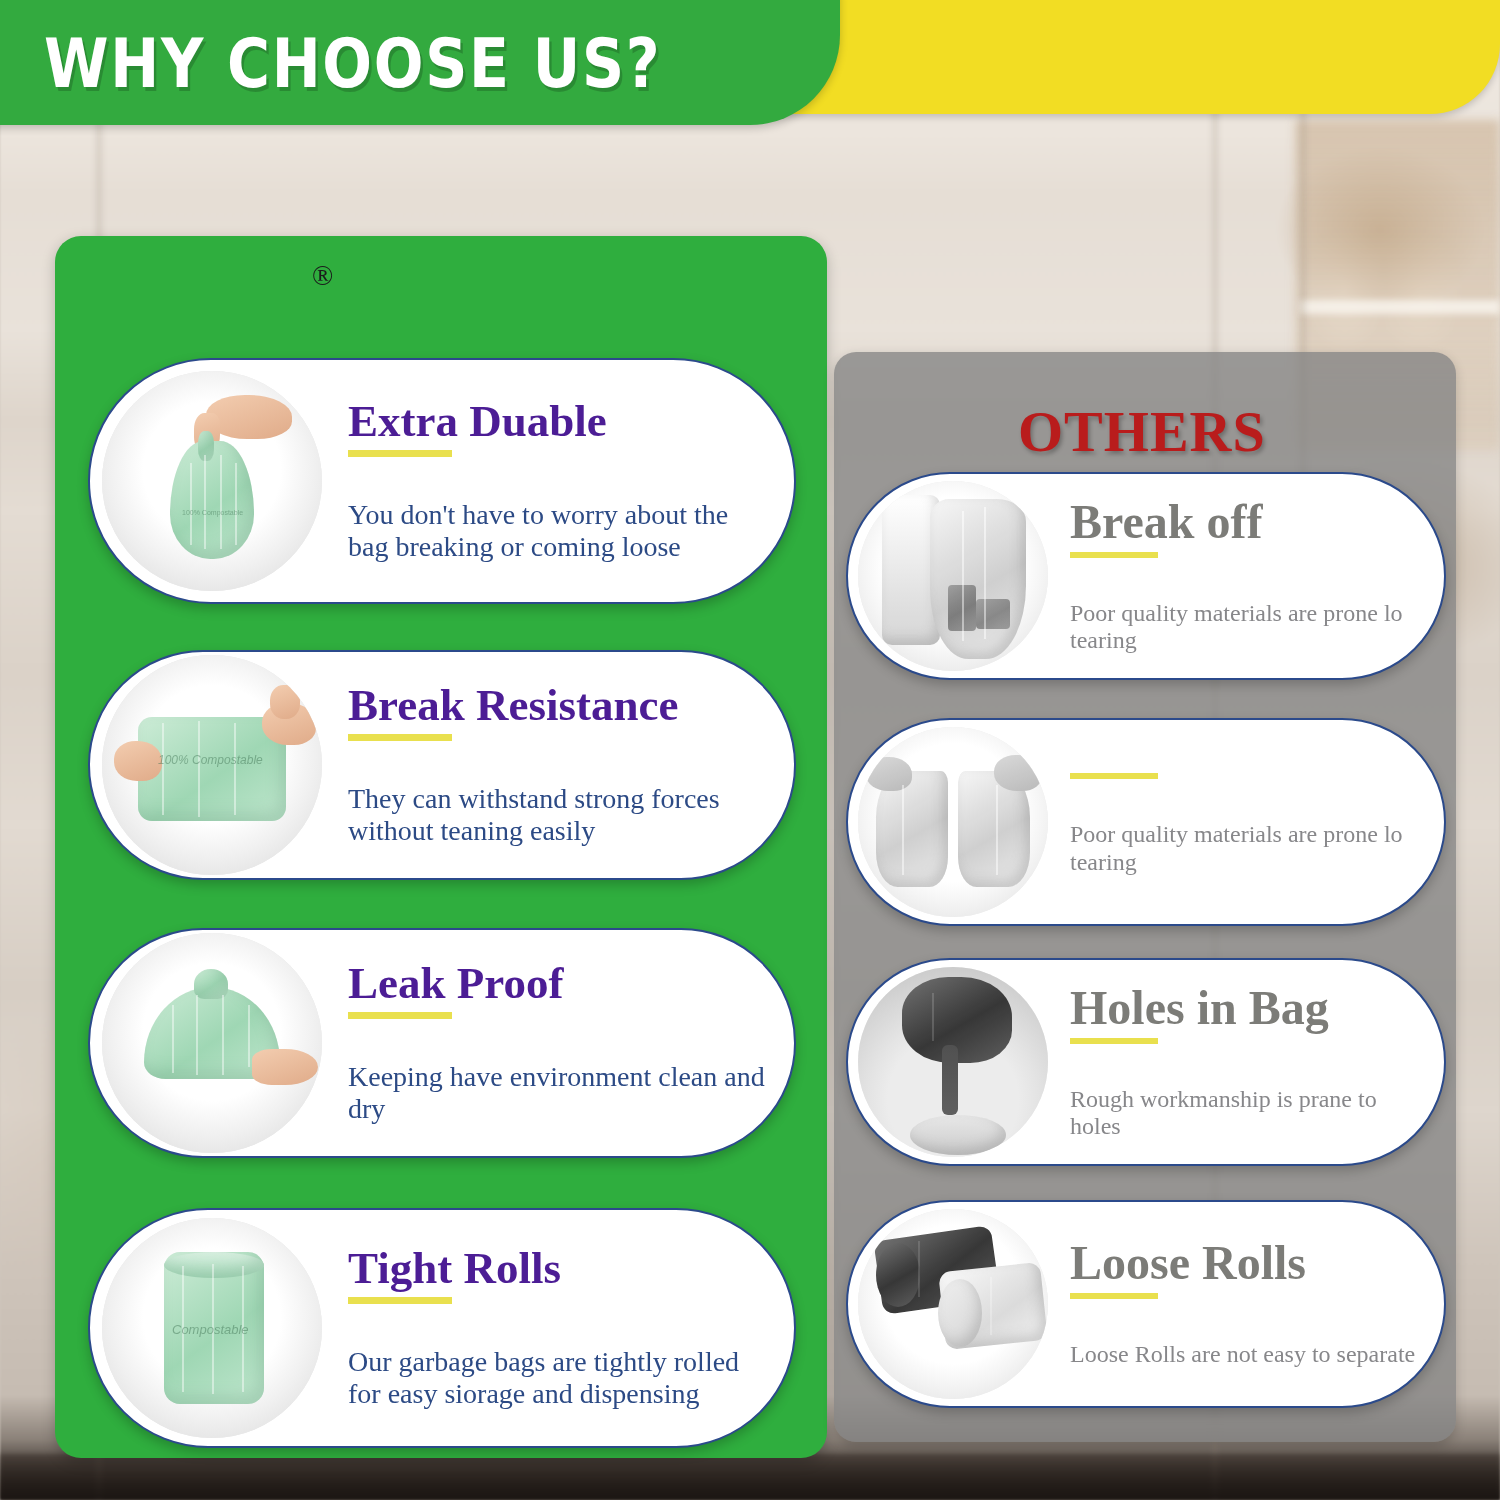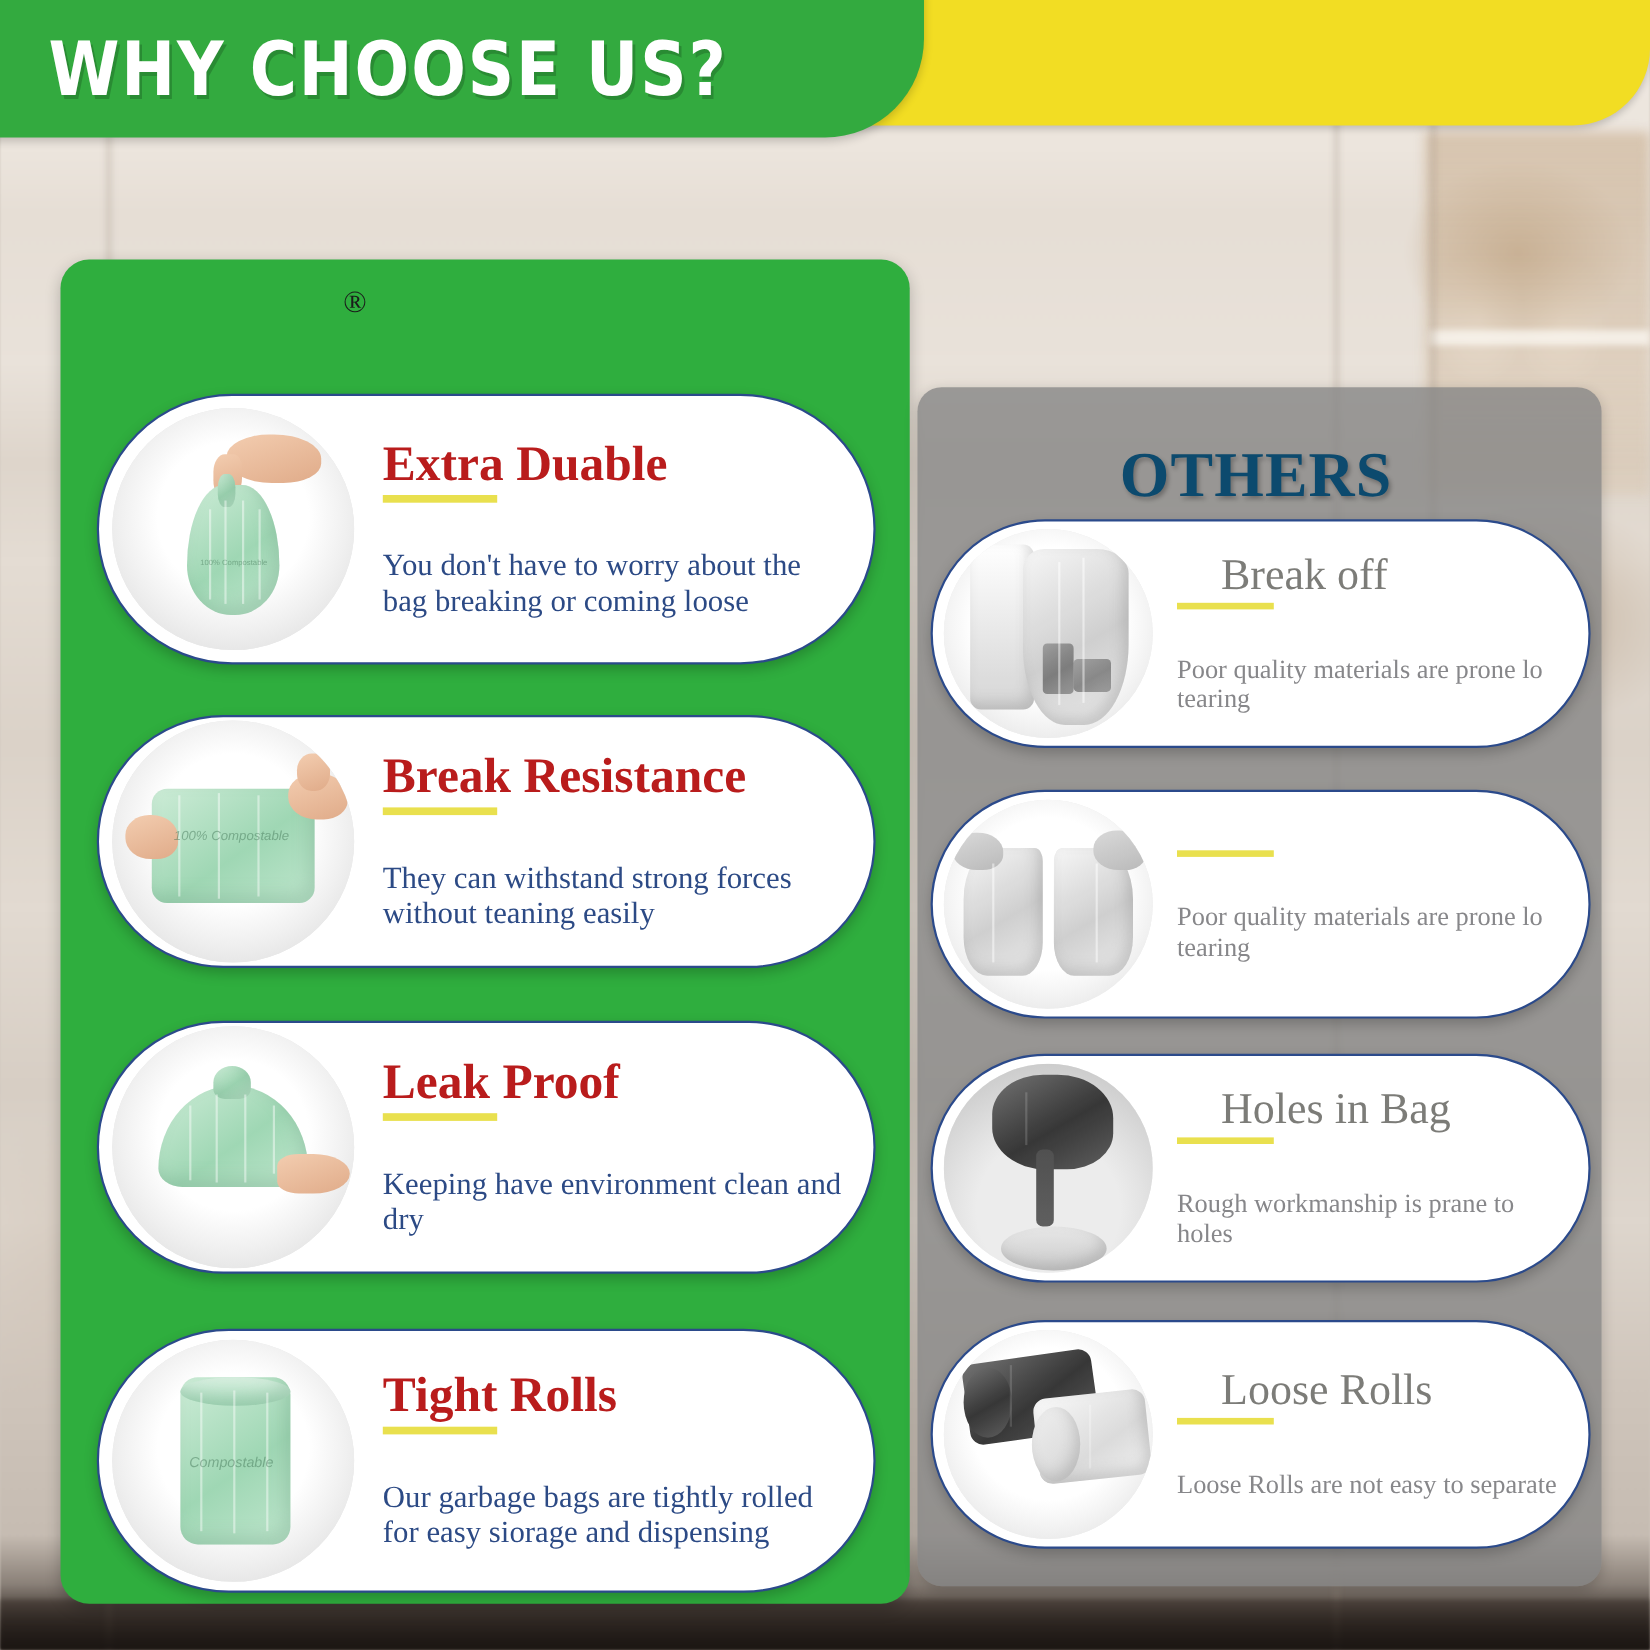--- a/index.html
+++ b/index.html
@@ -180,21 +180,21 @@
 
   
   #others-title {
     position: absolute;
     left: 1018px;
     top: 398px;
     font-family: "Liberation Serif", serif;
     font-weight: 700;
     font-size: 58px;
     letter-spacing: 1px;
-    color: #0c4a6e;
+    color: #b91c1c;
     text-shadow: 2px 3px 4px rgba(0,0,0,.28);
     white-space: nowrap;
   }
 
   
   .card {
     position: absolute;
     background: #ffffff;
     border: 2px solid #2b4a8b;
     border-radius: 130px;
@@ -207,21 +207,21 @@
     border-radius: 50%;
     overflow: hidden;
     position: relative;
     background: #f4f4f4;
     box-shadow: 0 0 14px rgba(0,0,0,.10) inset;
   }
   .card-body { flex: 1 1 auto; }
   .card-title {
     font-family: "Liberation Serif", serif;
     font-weight: 700;
-    color: #b91c1c;
+    color: #4c1d95;
     line-height: 1.02;
     white-space: nowrap;
   }
   .title-rule {
     height: 7px;
     background: #e9e04e;
     margin: 5px 0 10px;
   }
   .card-desc {
     font-family: "Liberation Serif", serif;
@@ -246,23 +246,22 @@
   
   .other-card {
     left: 846px;
     width: 600px;
     border-radius: 110px;
   }
   .other-card .card-media { width: 190px; height: 190px; margin-left: 10px; }
   .other-card .card-body { padding-left: 22px; padding-right: 18px; }
   .other-card .card-title {
     color: #7c7c78;
-    font-weight: 400;
-    font-size: 40px;
-    margin-left: 40px;
+    font-weight: 700;
+    font-size: 48px;
   }
   .other-card .title-rule { width: 88px; height: 6px; background: #e9e04e; }
   .other-card .card-desc { color: #87878a; font-size: 24px; }
 
   #other-card-1 { top: 472px; height: 208px; }
   #other-card-2 { top: 718px; height: 208px; }
   #other-card-3 { top: 958px; height: 208px; }
   #other-card-4 { top: 1200px; height: 208px; }
 
   

